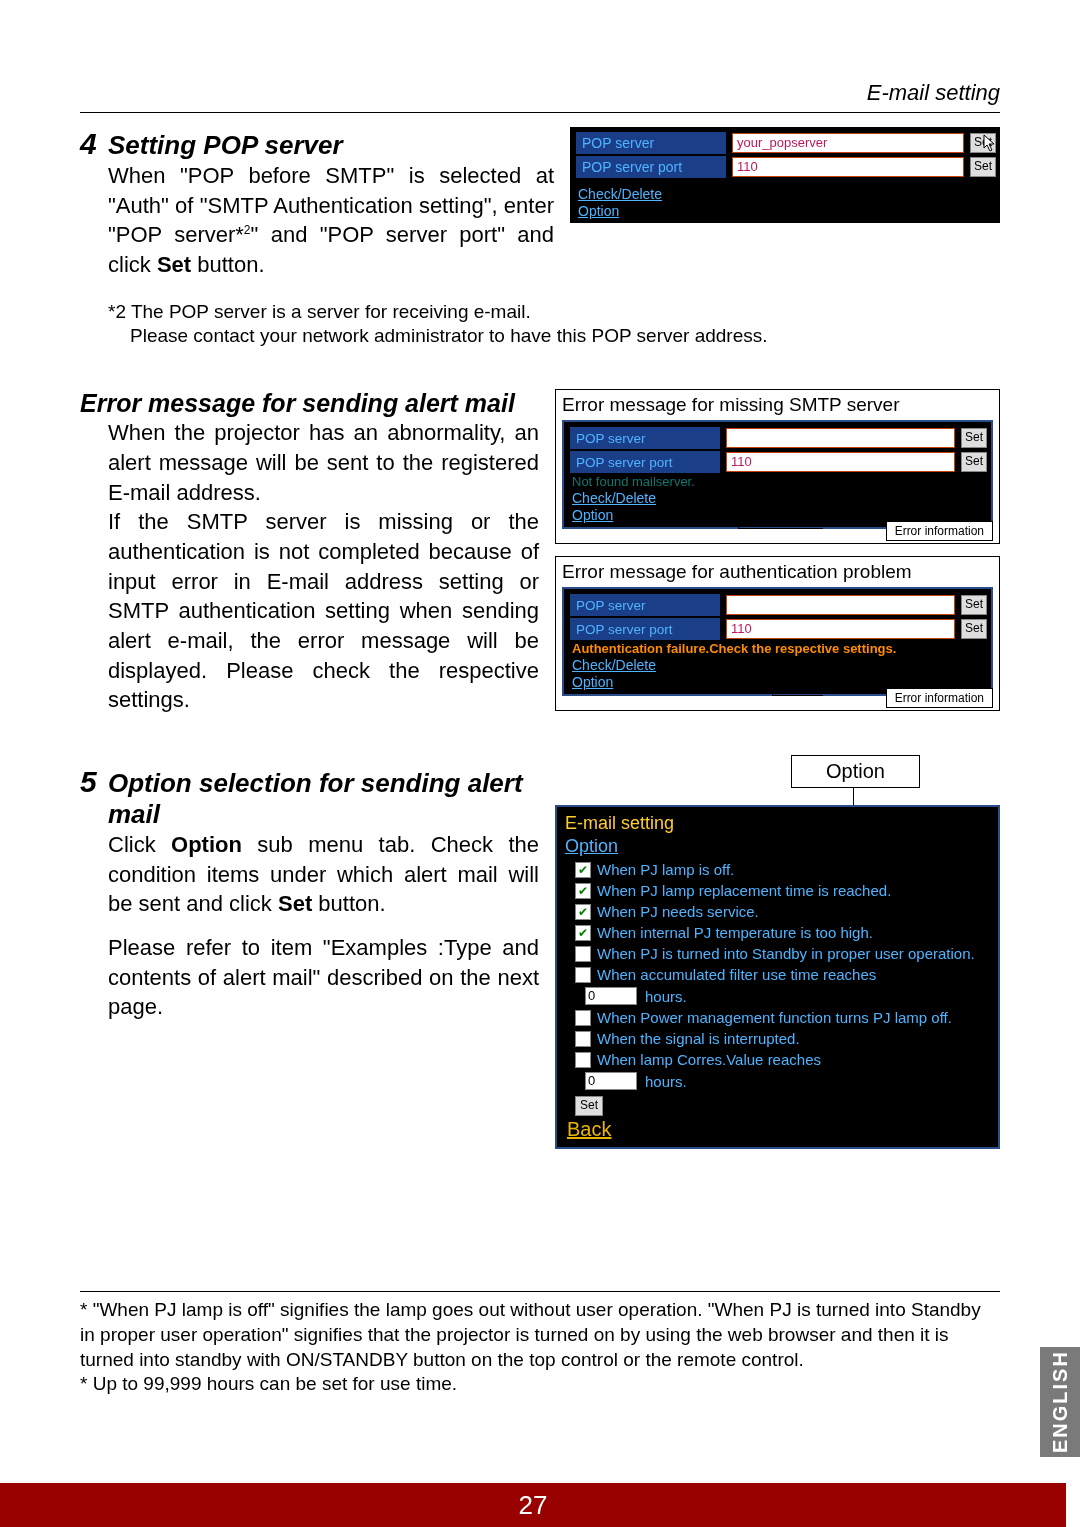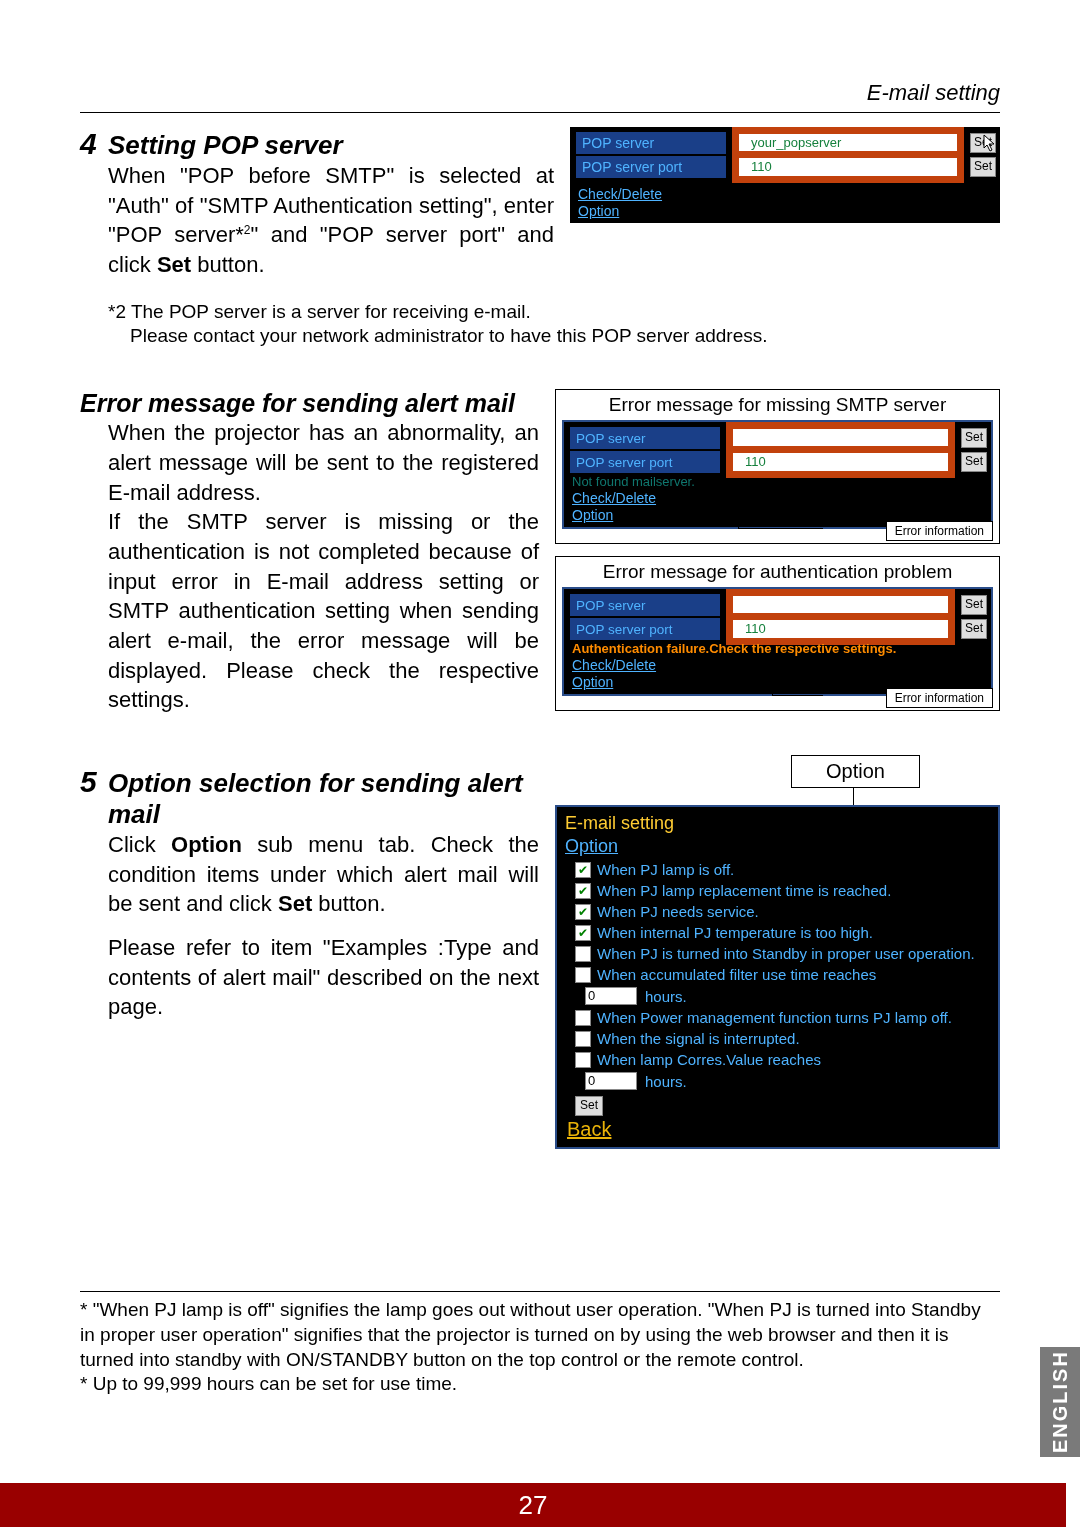--- a/index.html
+++ b/index.html
@@ -50,21 +50,21 @@
   .col-figs { flex: 0 0 445px; display: flex; flex-direction: column; gap: 12px; }
 
   .fig {
     border: 1px solid #000;
     background: #fff;
     padding: 4px 6px 6px 6px;
     position: relative;
   }
   .fig-caption {
     font-size: 19px;
-    text-align: center;
+    text-align: left;
     margin-bottom: 4px;
   }
 
   .panel {
     background: #000;
     color: #4fb3ff;
     font-family: "MS Sans Serif", Arial, sans-serif;
     font-size: 14px;
     padding: 4px 4px 4px 6px;
     border: 2px solid #2a4d8a;
@@ -75,28 +75,28 @@
   .panel .bluecell {
     background: #1a3f88;
     padding: 0 6px;
     height: 22px;
     display: flex; align-items: center;
     flex: 0 0 150px;
     box-sizing: border-box;
   }
   .panel .inputcell {
     background: #fff;
-    color: #15803d;
+    color: #be185d;
     height: 18px;
     line-height: 18px;
-    padding: 0 12px;
+    padding: 0 4px;
     flex: 1 1 auto;
     margin-left: 6px;
     font-size: 13px;
-    border: 7px solid #c2410c;
+    border: 1px solid #c2410c;
   }
   .panel .btn {
     background: #dedede;
     color: #000;
     border: 1px solid #888;
     padding: 0 3px;
     height: 18px;
     line-height: 16px;
     font-size: 12px;
     margin-left: 6px;

